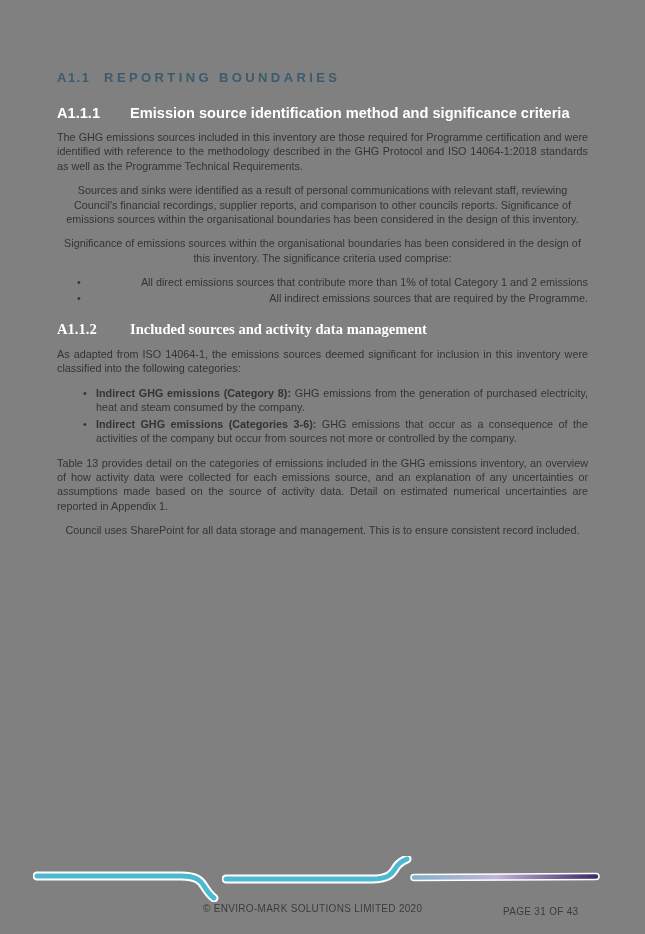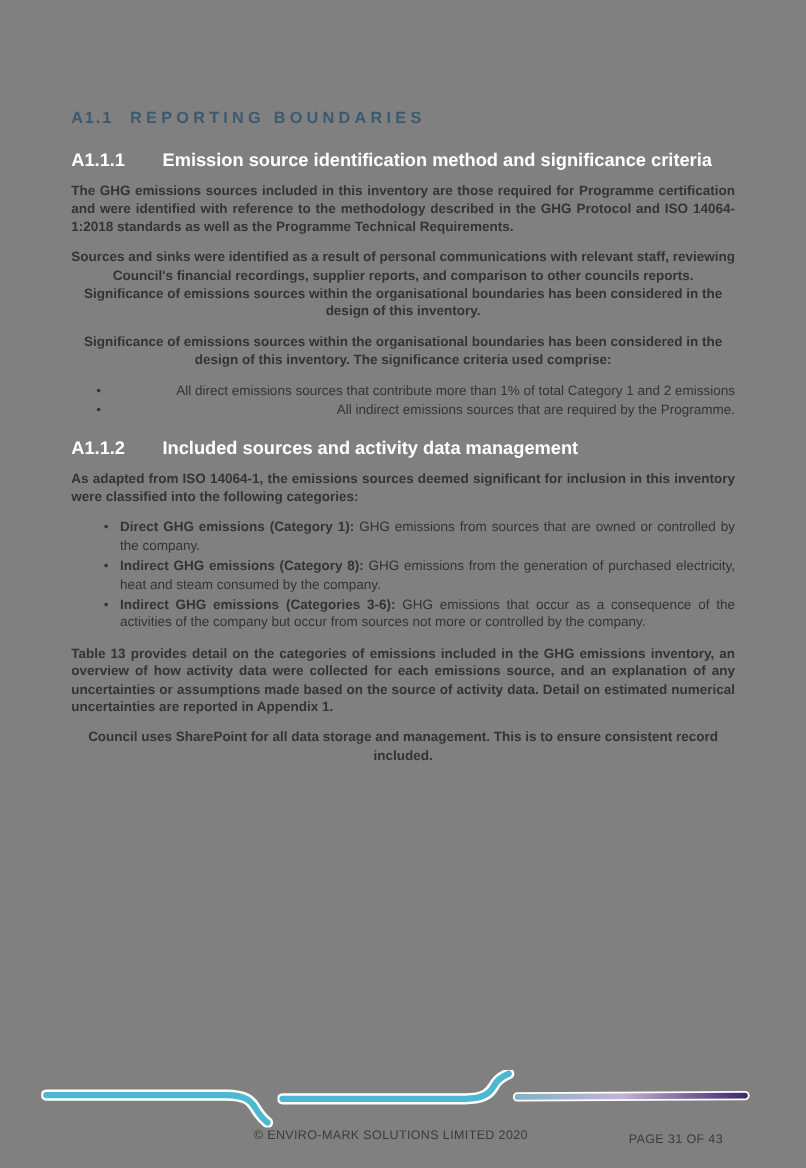--- a/index.html
+++ b/index.html
@@ -9,38 +9,37 @@
     font-family:"Liberation Sans","DejaVu Sans",sans-serif;
     position:relative;
     overflow:hidden;
   }
   .page{position:absolute;inset:0;}
   .content{
     position:absolute;left:57px;top:70px;width:531px;
     color:#333333;
   }
   h1{
-    margin:16px 0 20px 0;
+    margin:0 0 20px 0;
     font-size:13px;font-weight:bold;color:#3c5a6e;
     letter-spacing:0;
   }
   h1 .sec-num{margin-right:10px;letter-spacing:1.5px;}
   h1 .sec-title{letter-spacing:3.4px;}
   h2{
     margin:0 0 9px 0;
     font-size:14.6px;font-weight:bold;color:#ffffff;
     display:flex;
   }
   h2 .sub-num{flex:0 0 73px;}
-  h2.h2-spaced{margin-top:16px;}
+  h2.h2-spaced{margin-top:16px;font-family:Liberation Serif, serif;}
   p{
     margin:0 0 10px 0;
     font-size:10.8px;line-height:14.4px;
     text-align:justify;
-    font-weight:bold;
   }
   p.ragged{text-align:center;}
   ul{
     margin:0 0 10px 0;padding:0;list-style:none;
     font-size:10.8px;line-height:14.4px;
   }
   ul.list1{margin-left:20px;}
   ul.list1 li{padding-left:21px;position:relative;margin-bottom:1px;text-align:right;}
   ul.list2{margin-left:26px;}
   ul.list2 li{padding-left:13px;position:relative;margin-bottom:2px;text-align:justify;}
@@ -89,21 +88,20 @@
 
 
     <h2 class="h2-spaced">
       <span class="sub-num">A1.1.2</span>
       <span class="sub-title">Included sources and activity data management</span>
     </h2>
 
     <p>As adapted from ISO 14064-1, the emissions sources deemed significant for inclusion in this inventory were classified into the following categories:</p>
 
     <ul class="list2">
-      <li><span class="b">Direct GHG emissions (Category 1):</span> <span>GHG emissions from sources that are owned or controlled by the company.</span></li>
       <li><span class="b">Indirect GHG emissions (Category 8):</span> <span>GHG emissions from the generation of purchased electricity, heat and steam consumed by the company.</span></li>
       <li><span class="b">Indirect GHG emissions (Categories 3-6):</span> <span>GHG emissions that occur as a consequence of the activities of the company but occur from sources not more or controlled by the company.</span></li>
     </ul>
 
     <p>Table 13 provides detail on the categories of emissions included in the GHG emissions inventory, an overview of how activity data were collected for each emissions source, and an explanation of any uncertainties or assumptions made based on the source of activity data. Detail on estimated numerical uncertainties are reported in Appendix 1.</p>
     <p class="ragged">Council uses SharePoint for all data storage and management. This is to ensure consistent record included.</p>
 
   </main>
 
   <footer>

